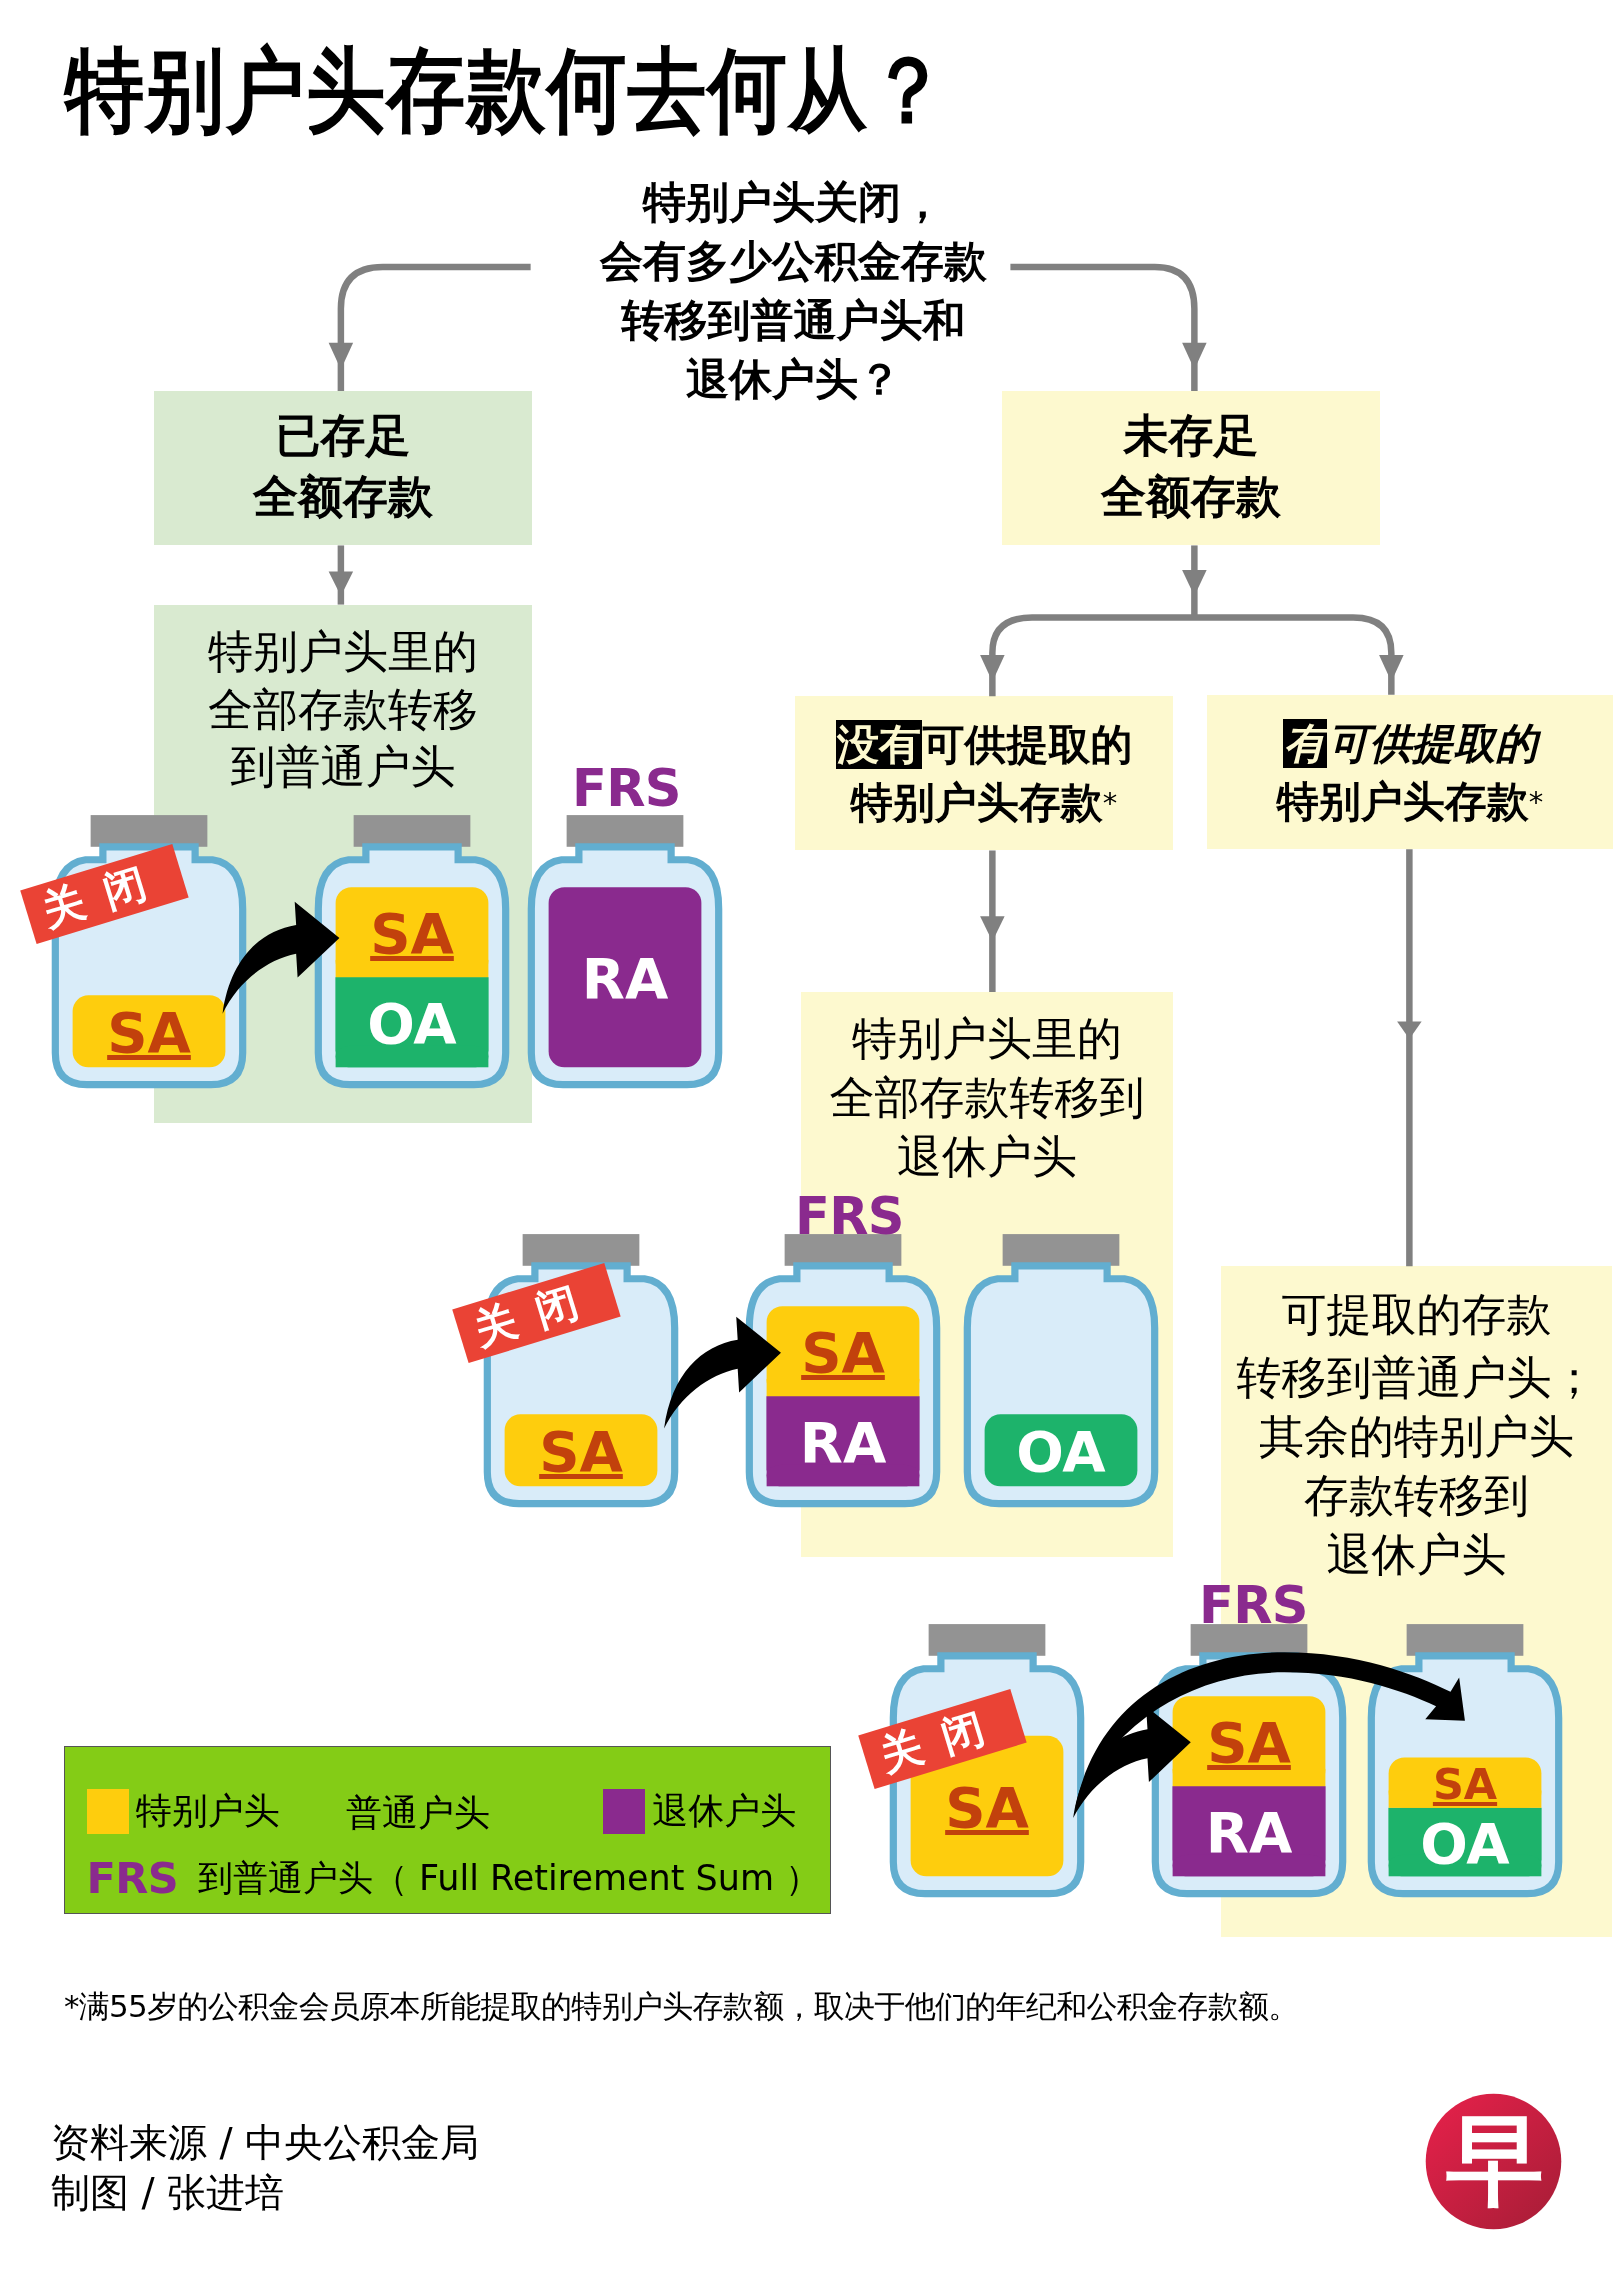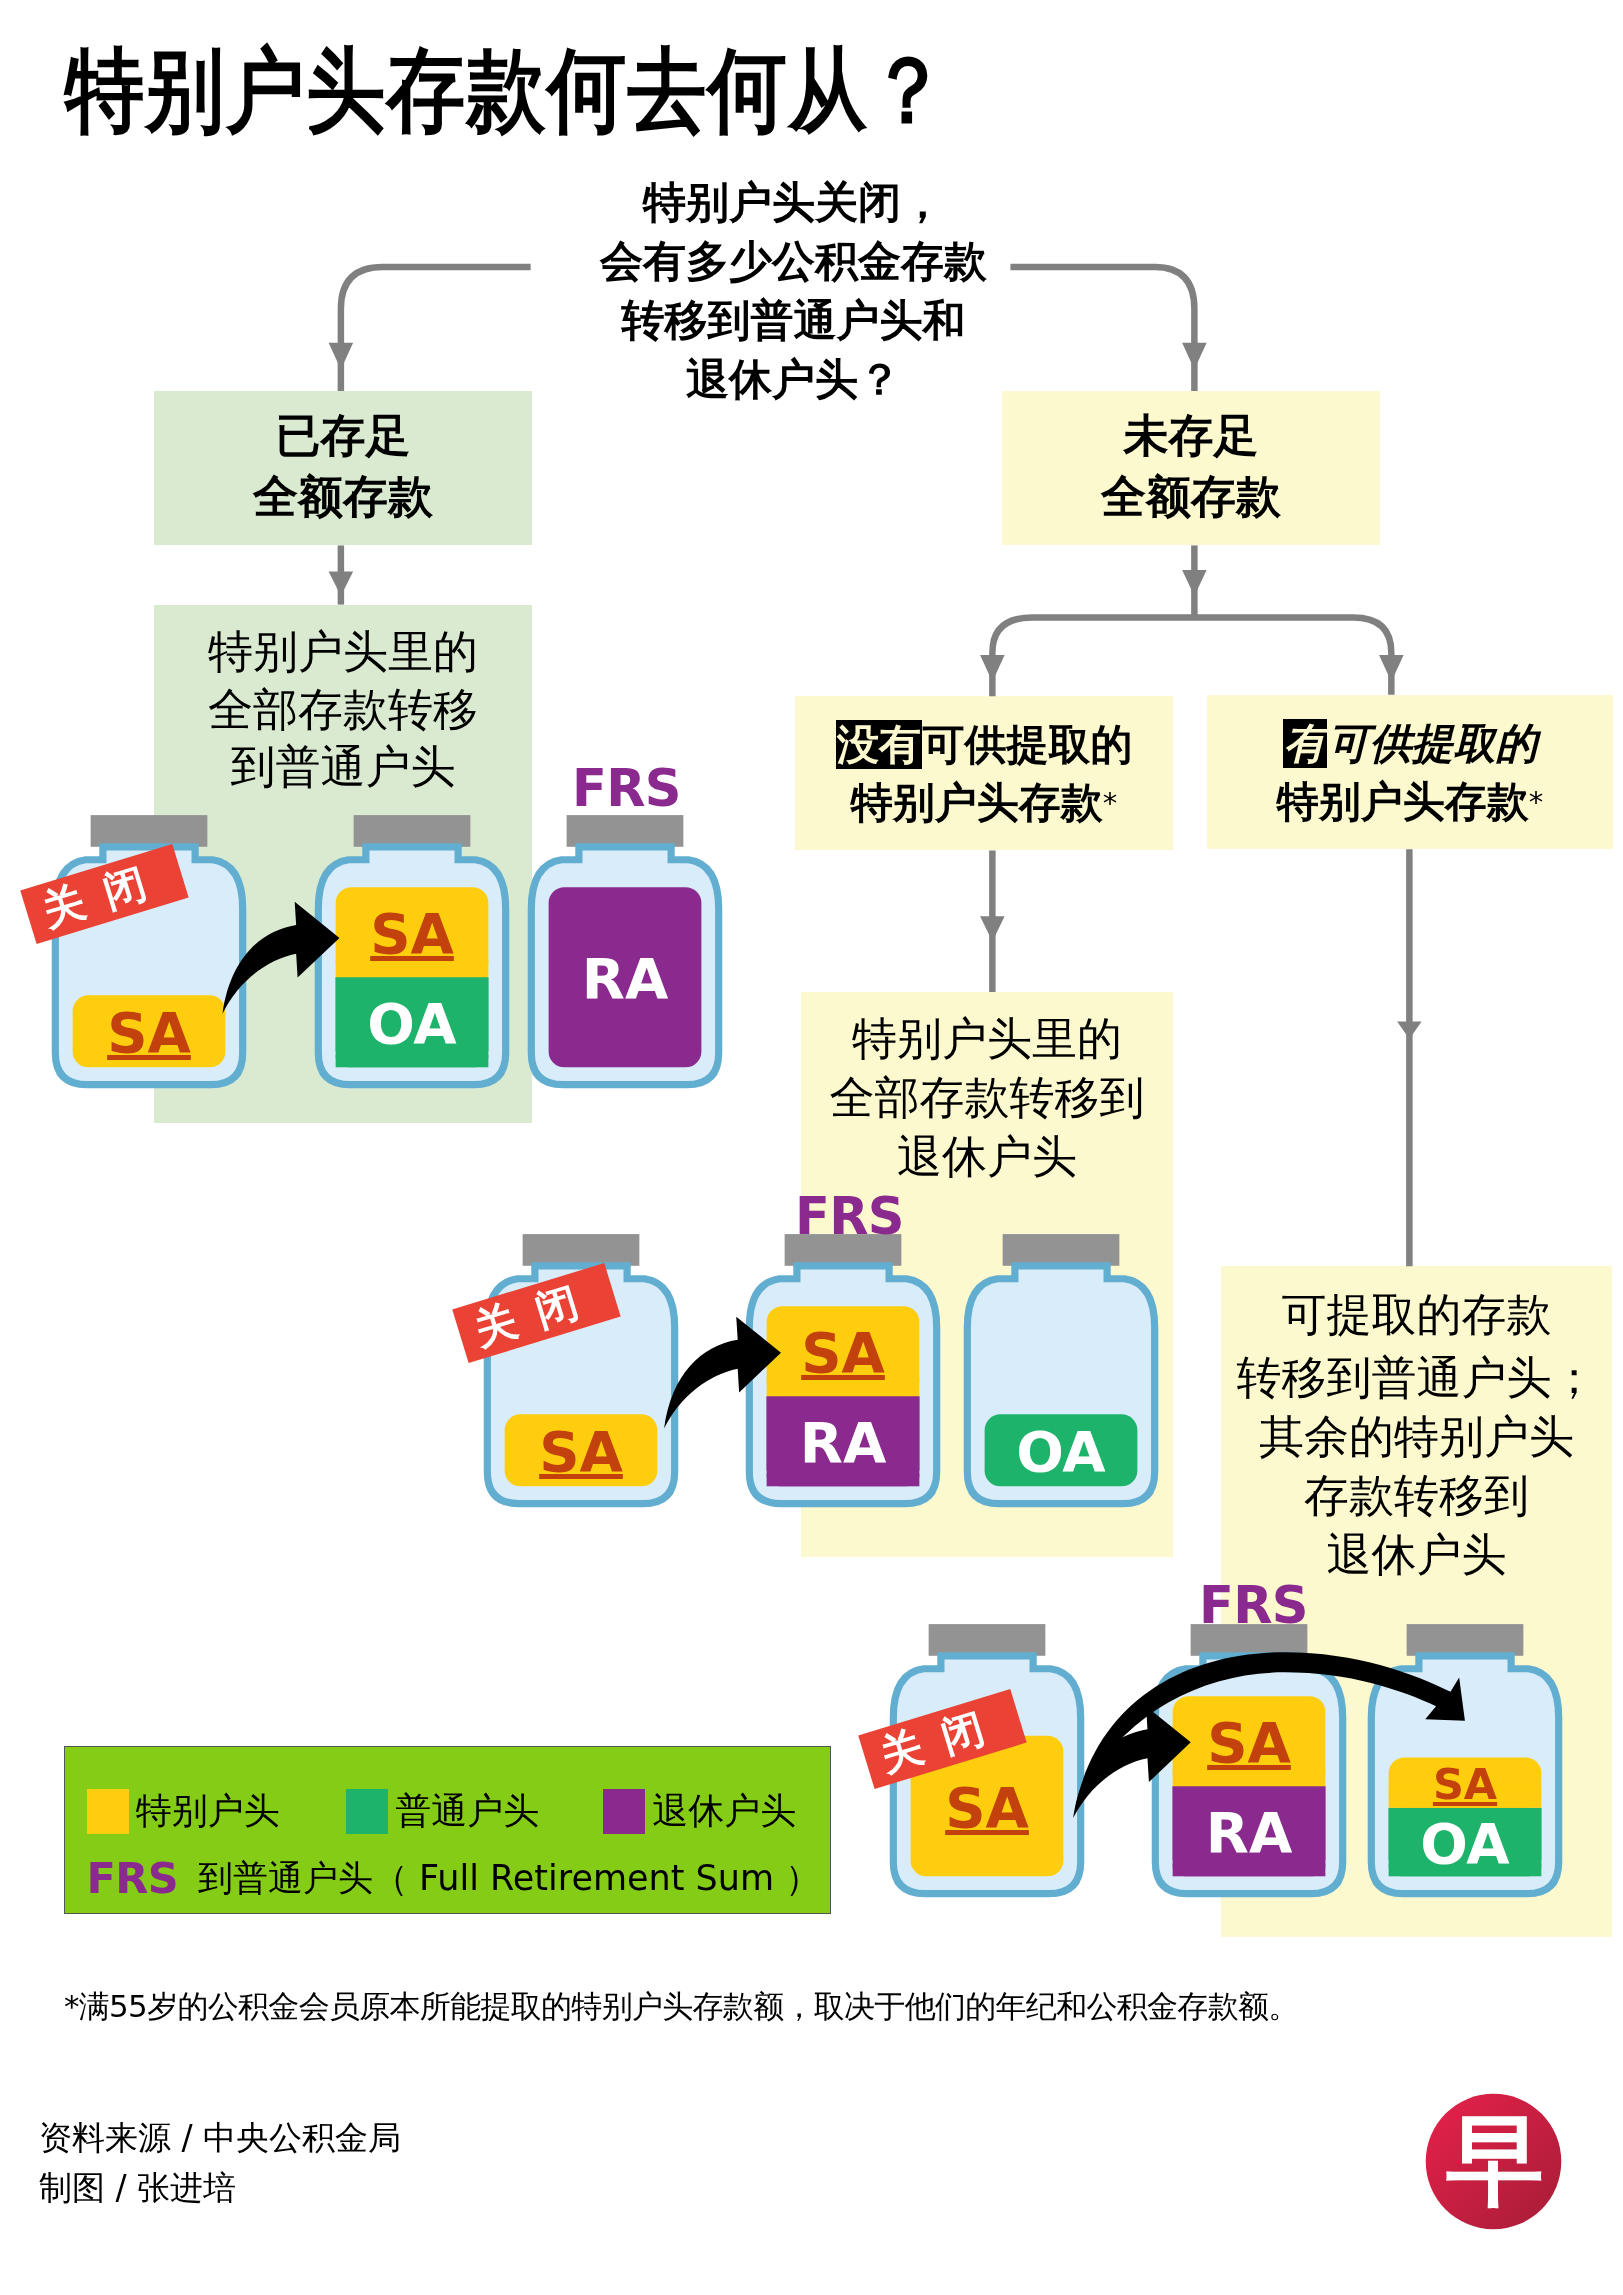--- a/index.html
+++ b/index.html
@@ -25,21 +25,21 @@
   .jar-label.small { font-size: 43px; }
   .lbl-black { color: #c2410c; text-decoration: underline; }
   .lbl-white { color: #fff; }
   .stamp { position: absolute; background: #ea4335; color: #fff; font-weight: bold; font-size: 42px; line-height: 1; padding: 7.2px 16px; letter-spacing: 21.6px; transform: rotate(-17deg); white-space: nowrap; }
   .legend { left: 64px; top: 1746px; width: 765px; height: 166px; border: 1.4px solid #555; background: #84cc16; }
   .legend-item { position: absolute; top: 42px; height: 45px; display: flex; align-items: center; font-size: 36px; }
   .swatch { width: 42px; height: 45px; margin-right: 7.2px; }
   .legend-frs { position: absolute; left: 21.6px; top: 108px; display: flex; align-items: center; font-size: 35px; white-space: nowrap; }
   .legend-frs .frs { font-size: 43px; margin-right: 20px; }
   .footnote { left: 64px; top: 1986px; font-size: 31px; white-space: nowrap; letter-spacing: -0.7px; }
-  .credit { left: 39px; font-size: 33px; white-space: nowrap; }
+  .credit { left: 51px; font-size: 39px; white-space: nowrap; }
   .logo { left: 1425px; top: 2093px; width: 137px; height: 137px; }
 </style>
 </head>
 <body>
 
 <div class="abs title">特别户头存款何去何从？</div>
 
 <div class="box green" style="left:154px;top:391px;width:378px;height:154px;">
   <div class="box-title" style="top:14.4px;">已存足</div>
   <div class="box-title" style="top:75px;">全额存款</div>
@@ -215,21 +215,21 @@
   <path fill="#000" d="M920,1980 C930,1905 972,1865 1022,1857 L1020,1825 L1082,1875 L1024,1930 L1022,1897 C982,1905 942,1935 920,1980 Z"></path>
   <path fill="#000" d="M1487,2520 C1497,2445 1540,2405 1590,2397 L1588,2365 L1650,2415 L1592,2470 L1590,2437 C1550,2445 1510,2475 1487,2520 Z"></path>
   <path fill="#000" d="M1490,2505 C1520,2360 1640,2290 1780,2290 C1880,2290 1960,2320 2010,2345 L2022,2325 L2030,2385 L1975,2383 L1990,2365 C1940,2342 1870,2318 1780,2318 C1660,2318 1545,2380 1490,2505 Z"></path>
 </svg>
 
 <div class="abs legend">
   <div class="legend-item" style="left:21.6px;">
     <div class="swatch" style="background:#fecd0d;"></div>
     <span>特别户头</span>
   </div>
-  <div class="legend-item" style="left:281px;">
+  <div class="legend-item" style="left:281px;flex-direction:column;">
     <div class="swatch" style="background:#1db36b;"></div>
     <span>普通户头</span>
   </div>
   <div class="legend-item" style="left:538px;">
     <div class="swatch" style="background:#8a2a8e;"></div>
     <span>退休户头</span>
   </div>
   <div class="legend-frs">
     <span class="frs">FRS</span>
     <span>到普通户头（ Full Retirement Sum ）</span>

